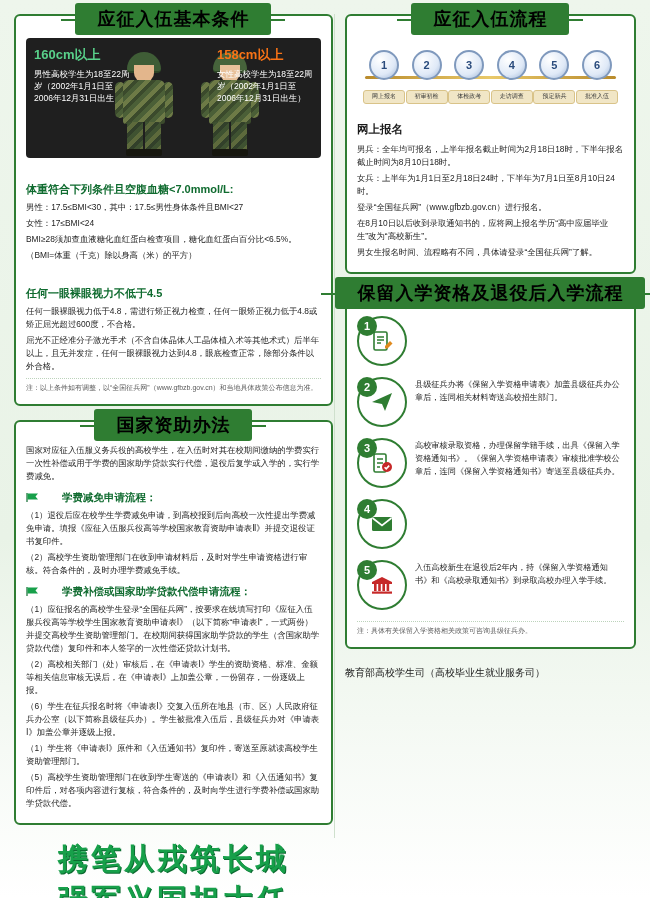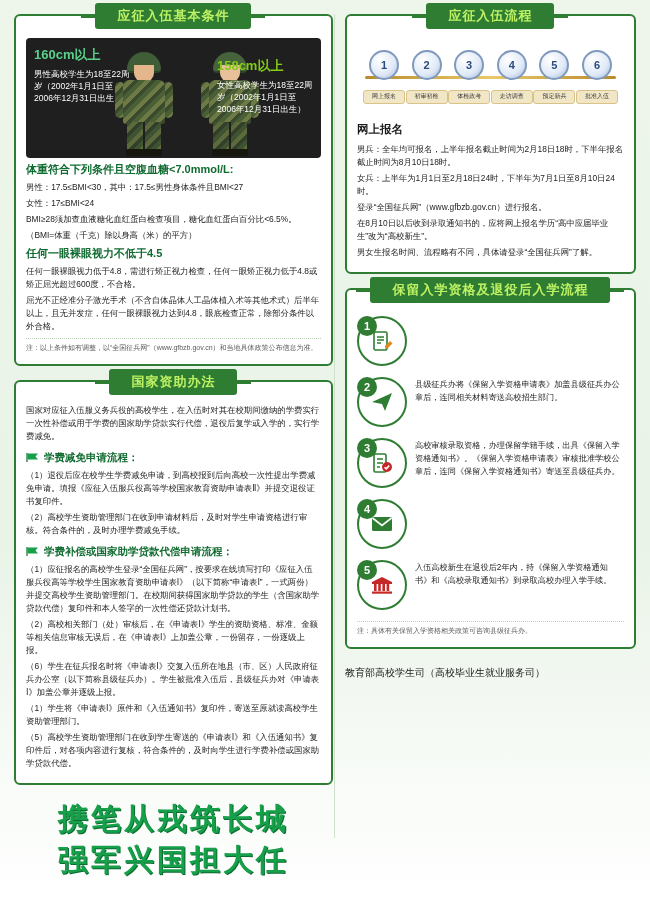--- a/index.html
+++ b/index.html
@@ -24,22 +24,22 @@
     background:#ffffff;
     border:2px solid #2f7d32;
     border-radius:6px;
     margin-bottom:14px;
     position:relative;
     padding:22px 10px 10px 10px;
     box-sizing:border-box;
   }
   .panel-title{
     position:absolute;top:-13px;left:50%;transform:translateX(-50%);
-    background:#2f7d32;color:#bef264;
-    font-size:13px;font-weight:bold;letter-spacing:1px;
+    background:#2f7d32;color:#000000;
+    font-size:18px;font-weight:bold;letter-spacing:1px;
     padding:4px 22px;border-radius:3px;white-space:nowrap;
   }
   .panel-title:before,.panel-title:after{
     content:"";position:absolute;top:50%;width:14px;height:2px;background:#2f7d32;
   }
   .panel-title:before{left:-14px;}
   .panel-title:after{right:-14px;}
 
   
   .soldiers{
@@ -85,34 +85,34 @@
   .sold.female .face{background:#e8c19b;}
 
   .sold-label{
     position:absolute;top:8px;width:96px;font-size:8.5px;line-height:1.45;color:#ffffff;
   }
   .sold-label .big{
     font-size:13px;font-weight:bold;color:#59d18a;display:block;margin-bottom:3px;
   }
   .sold-label.left{left:8px;text-align:left;}
   .sold-label.right{right:8px;text-align:left;}
-  .sold-label.right .big{color:#84cc16;margin-top:11px;}
+  .sold-label.right .big{color:#f97316;}
 
   .lead{
-    font-size:11px;font-weight:bold;color:#0f6b2f;margin:4px 0 4px 0;
+    font-size:11px;font-weight:bold;color:#0f6b2f;margin:24px 0 4px 0;
   }
   .body-text{font-size:8.4px;line-height:1.55;color:#242424;}
   .body-text p{margin:0 0 3px 0;}
   .note{
     font-size:7px;line-height:1.5;color:#5b5b5b;margin-top:5px;
     border-top:1px dotted #bcd3bb;padding-top:4px;
   }
   .sub-head{
     font-size:10.5px;font-weight:bold;color:#0f6b2f;margin:8px 0 4px 0;
-    display:flex;align-items:center;gap:5px;
+    display:flex;align-items:center;gap:23px;
   }
   .flag-icon{width:13px;height:11px;flex:none;}
 
   
   .flow{
     position:relative;height:70px;margin:4px 2px 10px 2px;
     display:flex;align-items:center;justify-content:space-between;
     padding:0 4px;box-sizing:border-box;
   }
   .flow:before{

